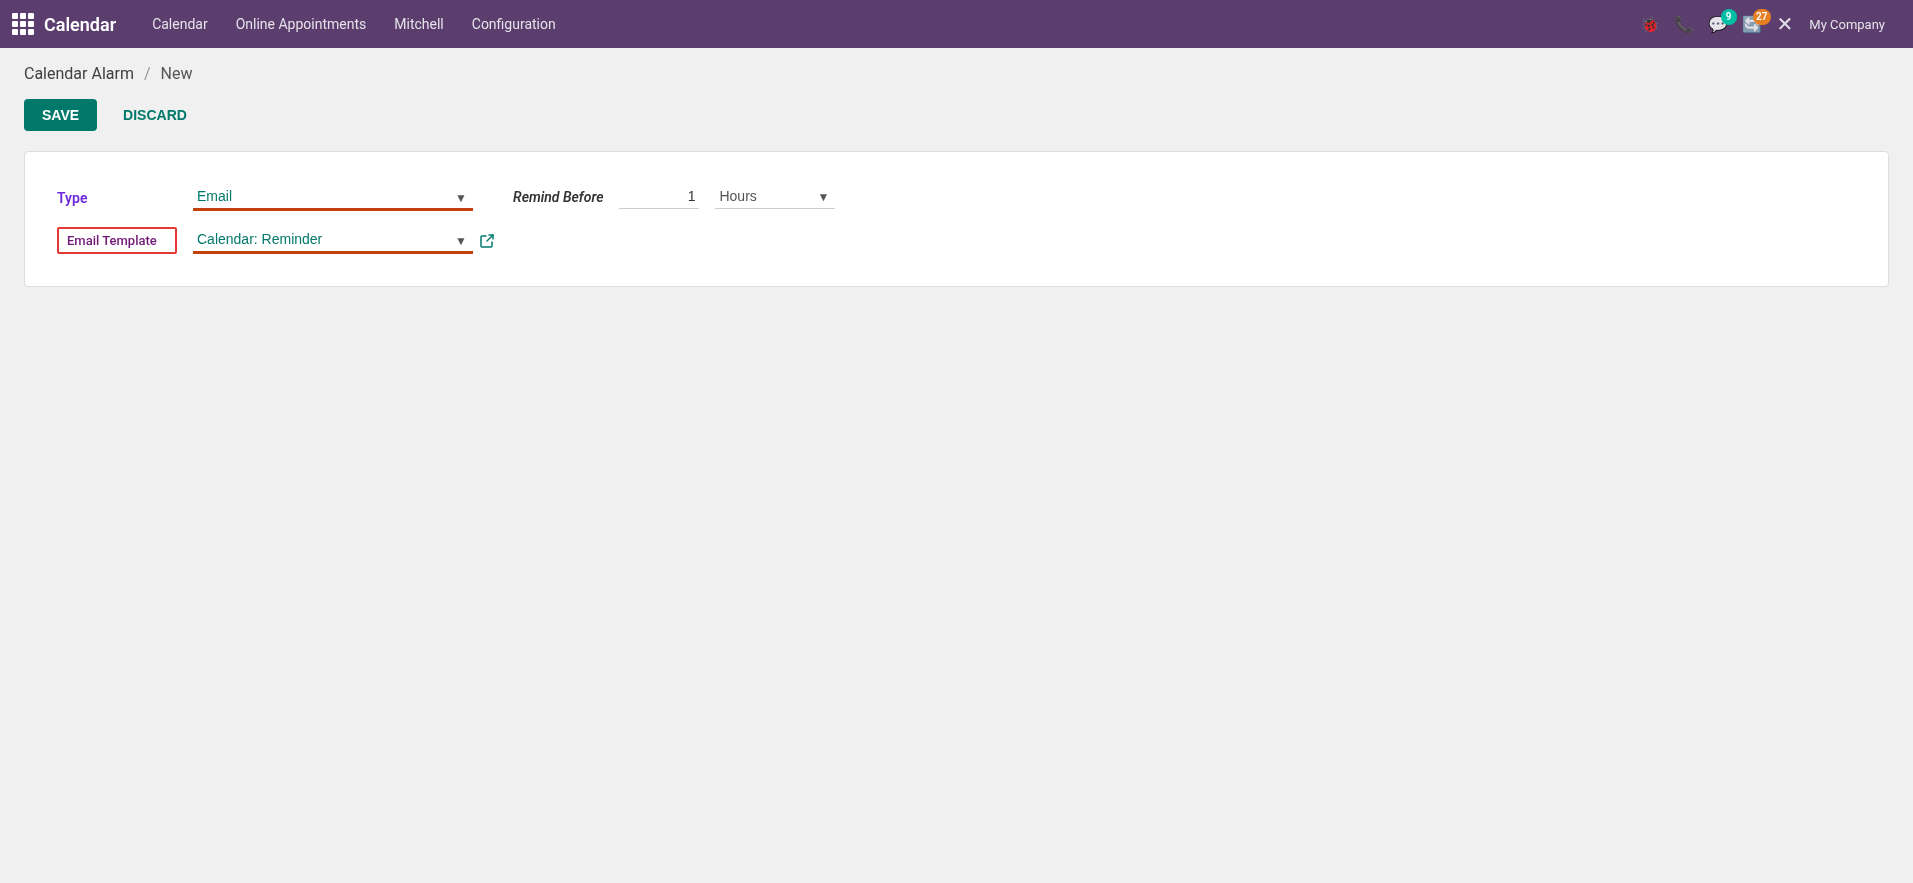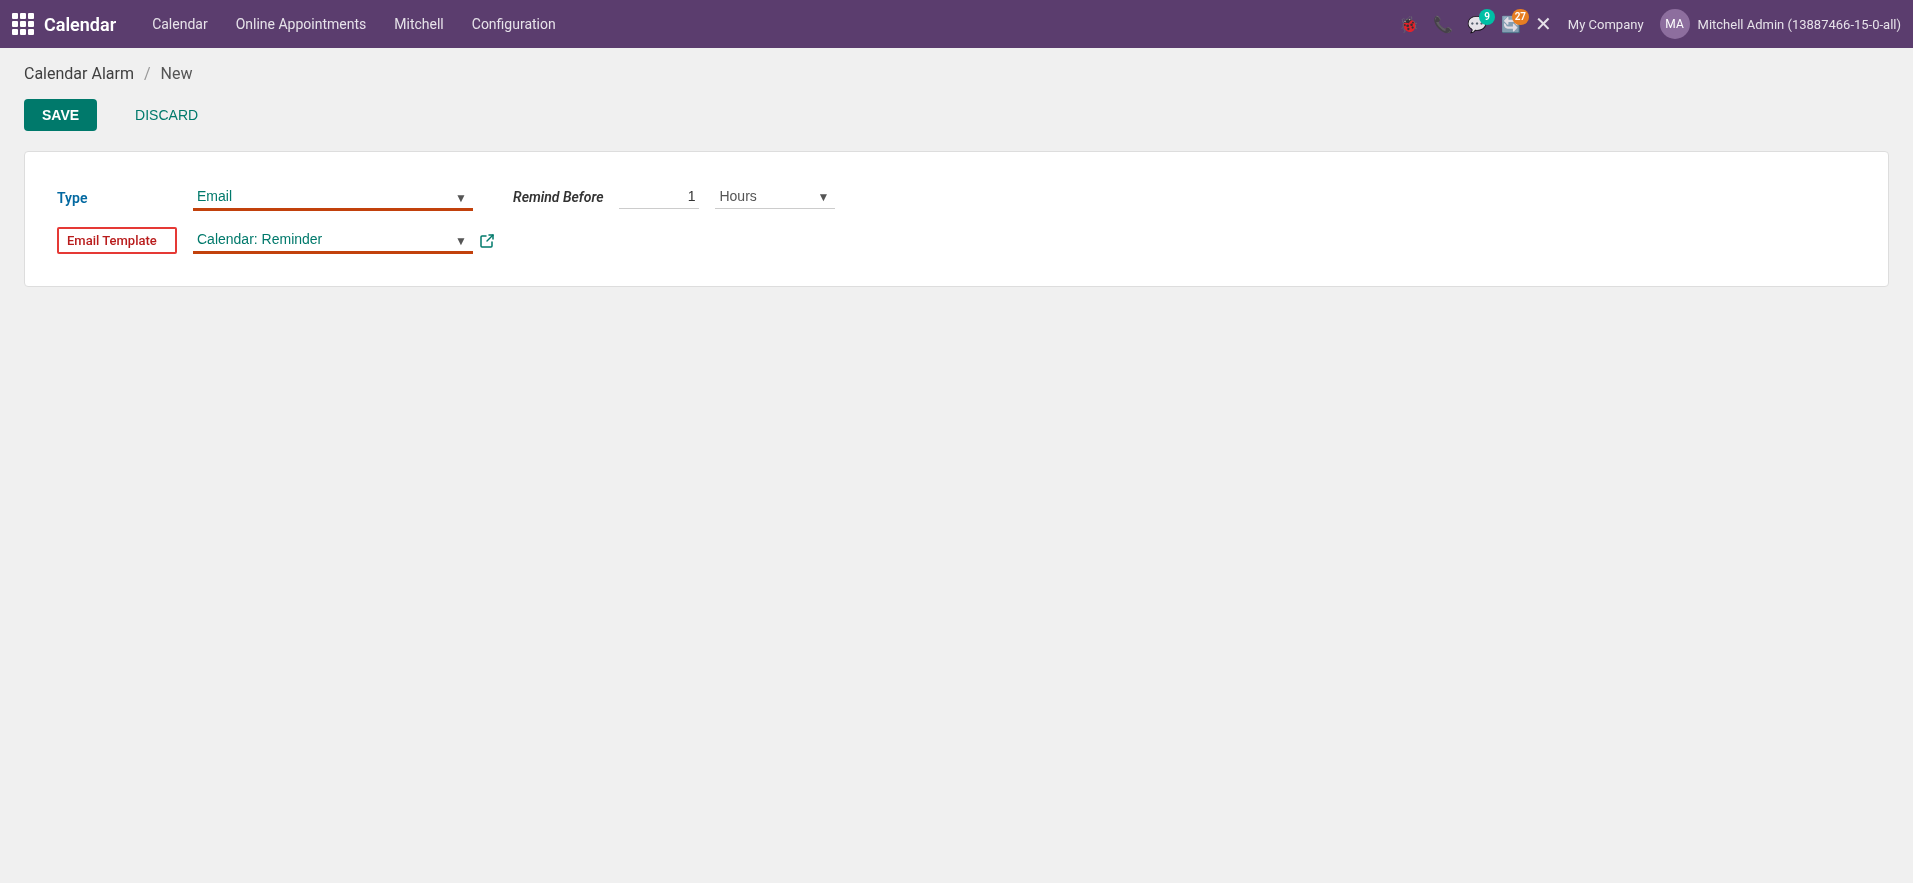--- a/index.html
+++ b/index.html
@@ -114,40 +114,40 @@
       color: #333;
       margin-bottom: 16px;
     }
     .breadcrumb .sep { margin: 0 6px; color: #999; }
     .breadcrumb .current { color: #555; }
 
     
     .action-bar {
       display: flex;
       align-items: center;
-      gap: 20px;
+      gap: 8px;
       margin-bottom: 20px;
     }
     .btn-save {
       background: #00796b;
       color: white;
       border: none;
       padding: 8px 18px;
       border-radius: 4px;
       font-size: 14px;
       font-weight: 600;
       cursor: pointer;
     }
     .btn-discard {
       background: transparent;
       color: #00796b;
       border: none;
       padding: 8px 18px;
       font-size: 14px;
-      font-weight: 400;
+      font-weight: 700;
       cursor: pointer;
     }
 
     
     .form-card {
       background: white;
       border-radius: 4px;
       border: 1px solid #ddd;
       padding: 32px 32px 32px 32px;
     }
@@ -158,27 +158,27 @@
       margin-bottom: 16px;
     }
     .form-group {
       display: flex;
       align-items: center;
       gap: 16px;
     }
     .form-label {
       font-size: 14px;
       font-weight: 600;
-      color: #0369a1;
+      color: #6d28d9;
       min-width: 120px;
     }
     .email-template-label {
       font-size: 13px;
       font-weight: 500;
-      color: #b91c1c;
+      color: #701a75;
       border: 2px solid #e53935;
       padding: 4px 8px;
       border-radius: 2px;
       min-width: 120px;
     }
     .form-select-wrapper {
       position: relative;
       min-width: 280px;
     }
     .form-select {
@@ -286,24 +286,20 @@
       💬
       <span class="badge">9</span>
     </div>
     <div class="topnav-icon-btn">
       🔄
       <span class="badge badge-orange">27</span>
     </div>
     <div class="topnav-icon-btn x-icon">✕</div>
   </div>
   <span class="topnav-company">My Company</span>
-  <div class="topnav-user">
-    <div class="avatar">MA</div>
-    <span>Mitchell Admin (13887466-15-0-all)</span>
-  </div>
 </nav>
 
 <div class="page-wrapper">
 
   <div class="breadcrumb">
     <span style="color:#404040; cursor:pointer;">Calendar Alarm</span>
     <span class="sep">/</span>
     <span class="current">New</span>
   </div>
 

